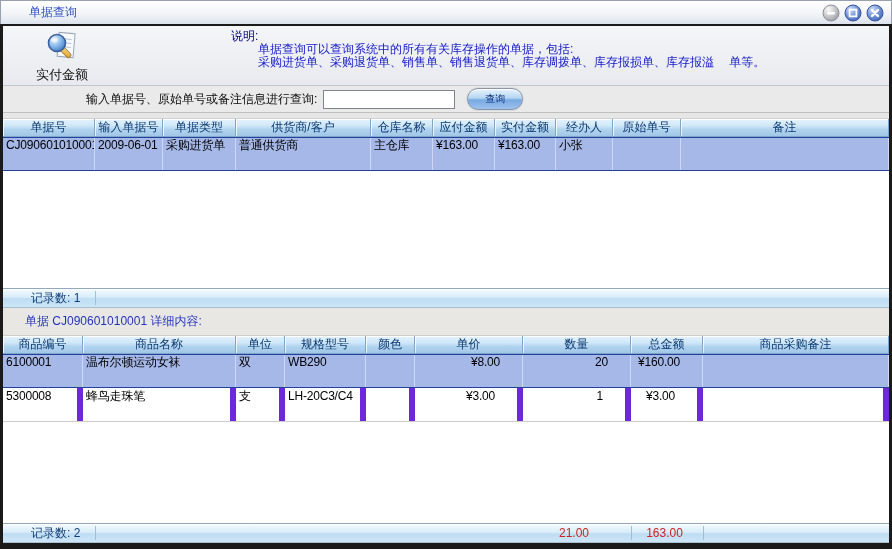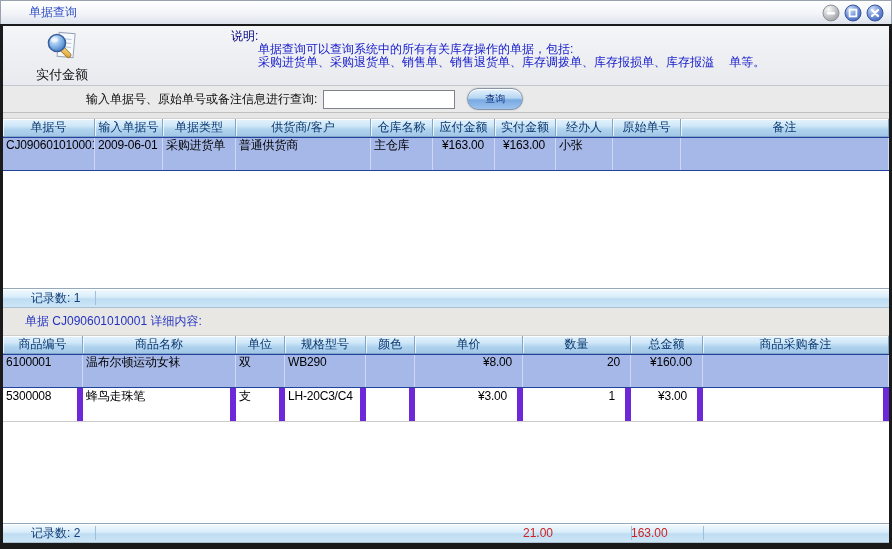--- a/index.html
+++ b/index.html
@@ -56,29 +56,29 @@
   .tbody2{flex:1 1 auto;background:#fff;overflow:hidden;}
   .drow{height:34px;background:#fff;}
   .drow .cell{font-size:12px;color:#000;line-height:17px;padding:0 3px;overflow:hidden;white-space:nowrap;
     border-right:6px solid #6d28d9;letter-spacing:-0.2px;}
   .drow.plain{border-bottom:1px solid #cccccc;}
   .drow.plain .cell{line-height:16px;}
   .drow.selected{background:var(--selected-row-bg,#a6b8e8);
     border-top:1px solid var(--selected-row-border,#23429c);
     border-bottom:1px solid var(--selected-row-border,#23429c);}
   .drow.selected .cell{line-height:15px;border-right:1px solid rgba(255,255,255,.45);}
-  .cell.a-r{text-align:right;padding-right:10px;}
+  .cell.a-r{text-align:right;padding-right:22px;}
 
   
   .statusbar{position:relative;height:20px;flex:0 0 20px;
     background:linear-gradient(180deg,#f2fafe 0%,#d9edfa 45%,#bedcf2 55%,#cde6f7 100%);
     border-top:1px solid #93a9bb;border-bottom:1px solid #a9bfd2;box-shadow:inset 0 1px 0 #fff;}
   .statusbar .rc-label{position:absolute;left:28px;top:0;line-height:19px;font-size:12px;color:var(--status-text,#123f78);}
   .vsep{position:absolute;top:2px;bottom:2px;width:1px;background:#9fc0dd;}
-  .total{position:absolute;top:0;line-height:19px;font-size:12px;color:var(--totals-red,#cc2222);text-align:left;}
+  .total{position:absolute;top:0;line-height:19px;font-size:12px;color:var(--totals-red,#cc2222);text-align:center;}
   .total-qty{left:520px;width:102px;}
   .total-amt{left:628px;width:67px;}
 
   
   .detail-strip{height:28px;flex:0 0 28px;background:#e9e7e3;border-bottom:1px solid #cfcdc8;
     display:flex;align-items:center;}
   .detail-strip span{margin-left:22px;font-size:12px;color:var(--detail-text,#2333c0);}
 </style>
 </head>
 <body>

